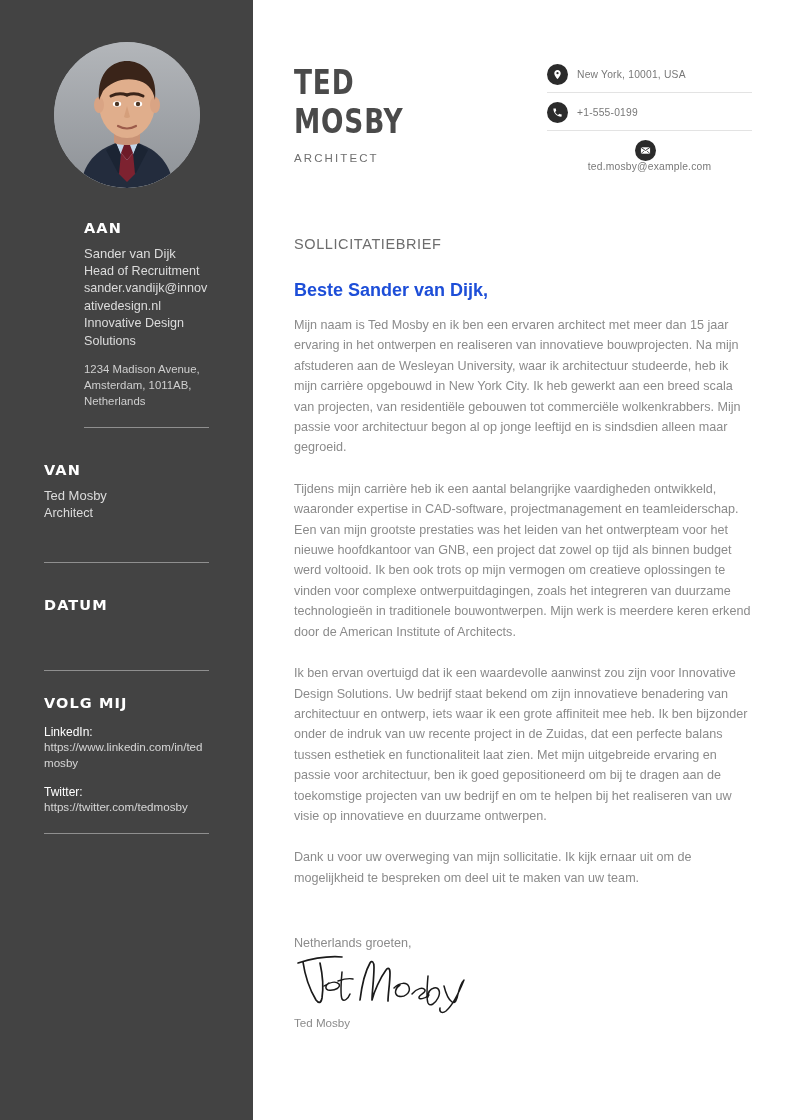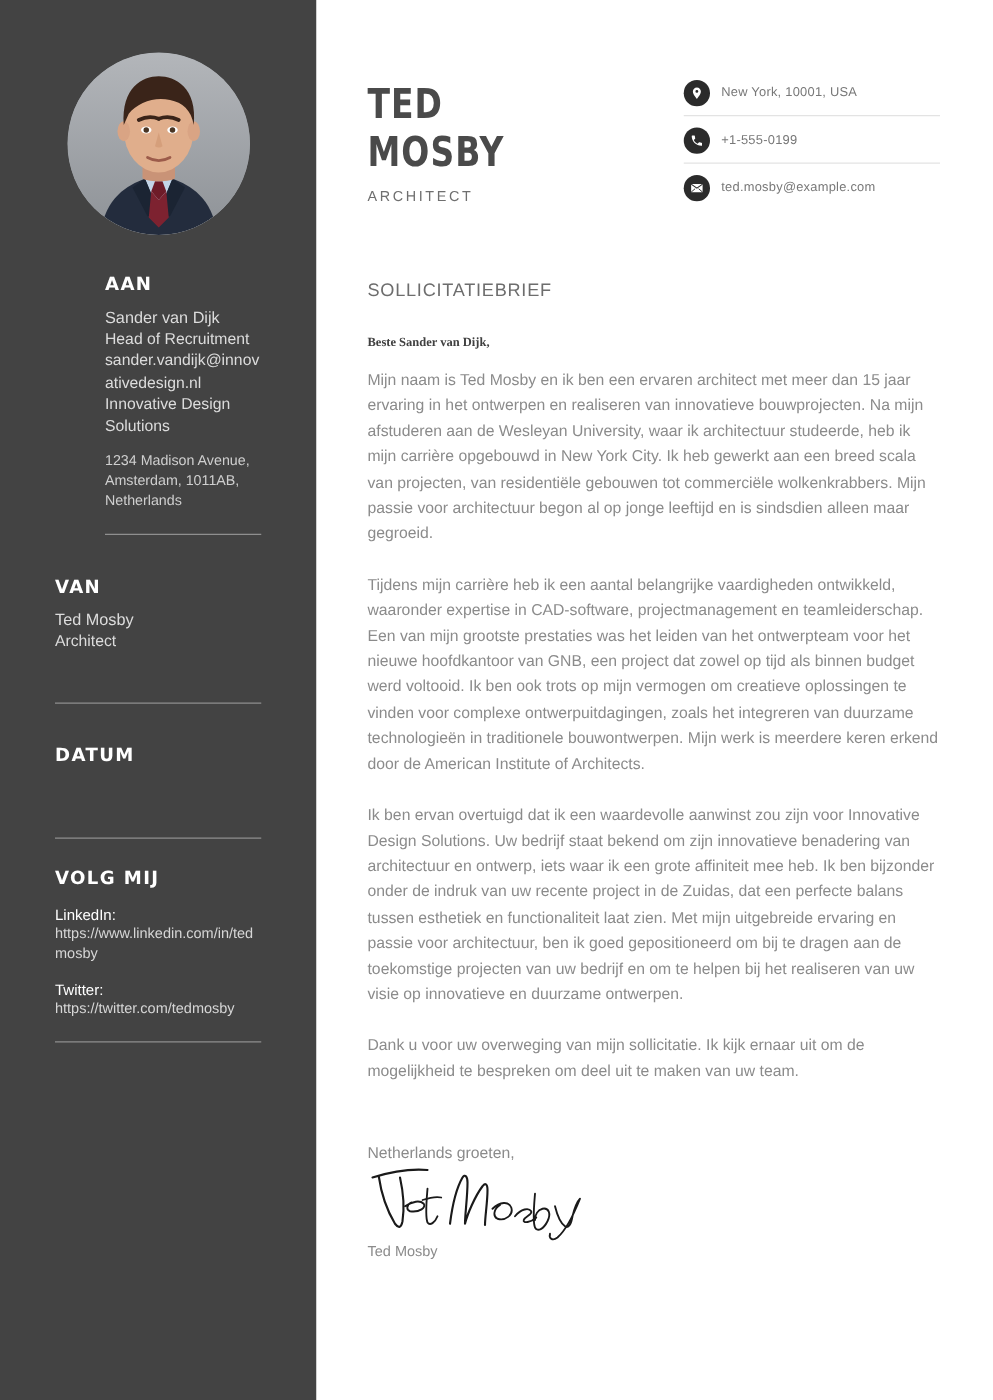--- a/index.html
+++ b/index.html
@@ -130,21 +130,21 @@
   }
 
   .contact-block { width: 205px; margin-top: 2px; }
   .contact-item {
     display: flex;
     align-items: center;
     padding-bottom: 7px;
     border-bottom: 1px solid #e3e3e3;
     margin-bottom: 9px;
   }
-  .contact-item:last-child { border-bottom: none; }
+  .contact-item:last-child { border-bottom: none; flex-direction: column; }
   .cicon {
     width: 21px; height: 21px;
     border-radius: 50%;
     background: #2b2b2b;
     display: flex; align-items: center; justify-content: center;
     margin-right: 9px;
     flex-shrink: 0;
   }
   .cicon svg { display:block; }
   .ctext {
@@ -154,24 +154,24 @@
   }
 
   .letter-title {
     font-size: 14.5px;
     letter-spacing: 0.6px;
     color: #6d6d6d;
     margin: 48px 0 0 0;
     font-weight: normal;
   }
   .salutation {
-    font-family: Liberation Serif, serif;
+    font-family: Liberation Sans, sans-serif;
     font-weight: bold;
-    font-size: 10px;
-    color: #404040;
+    font-size: 18px;
+    color: #1d4ed8;
     margin: 28px 0 0 0;
   }
   .para {
     font-size: 12.6px;
     line-height: 20.4px;
     color: #8b8b8b;
     margin: 14px 0 0 0;
     text-align: left;
   }
   .para + .para { margin-top: 21px; }

